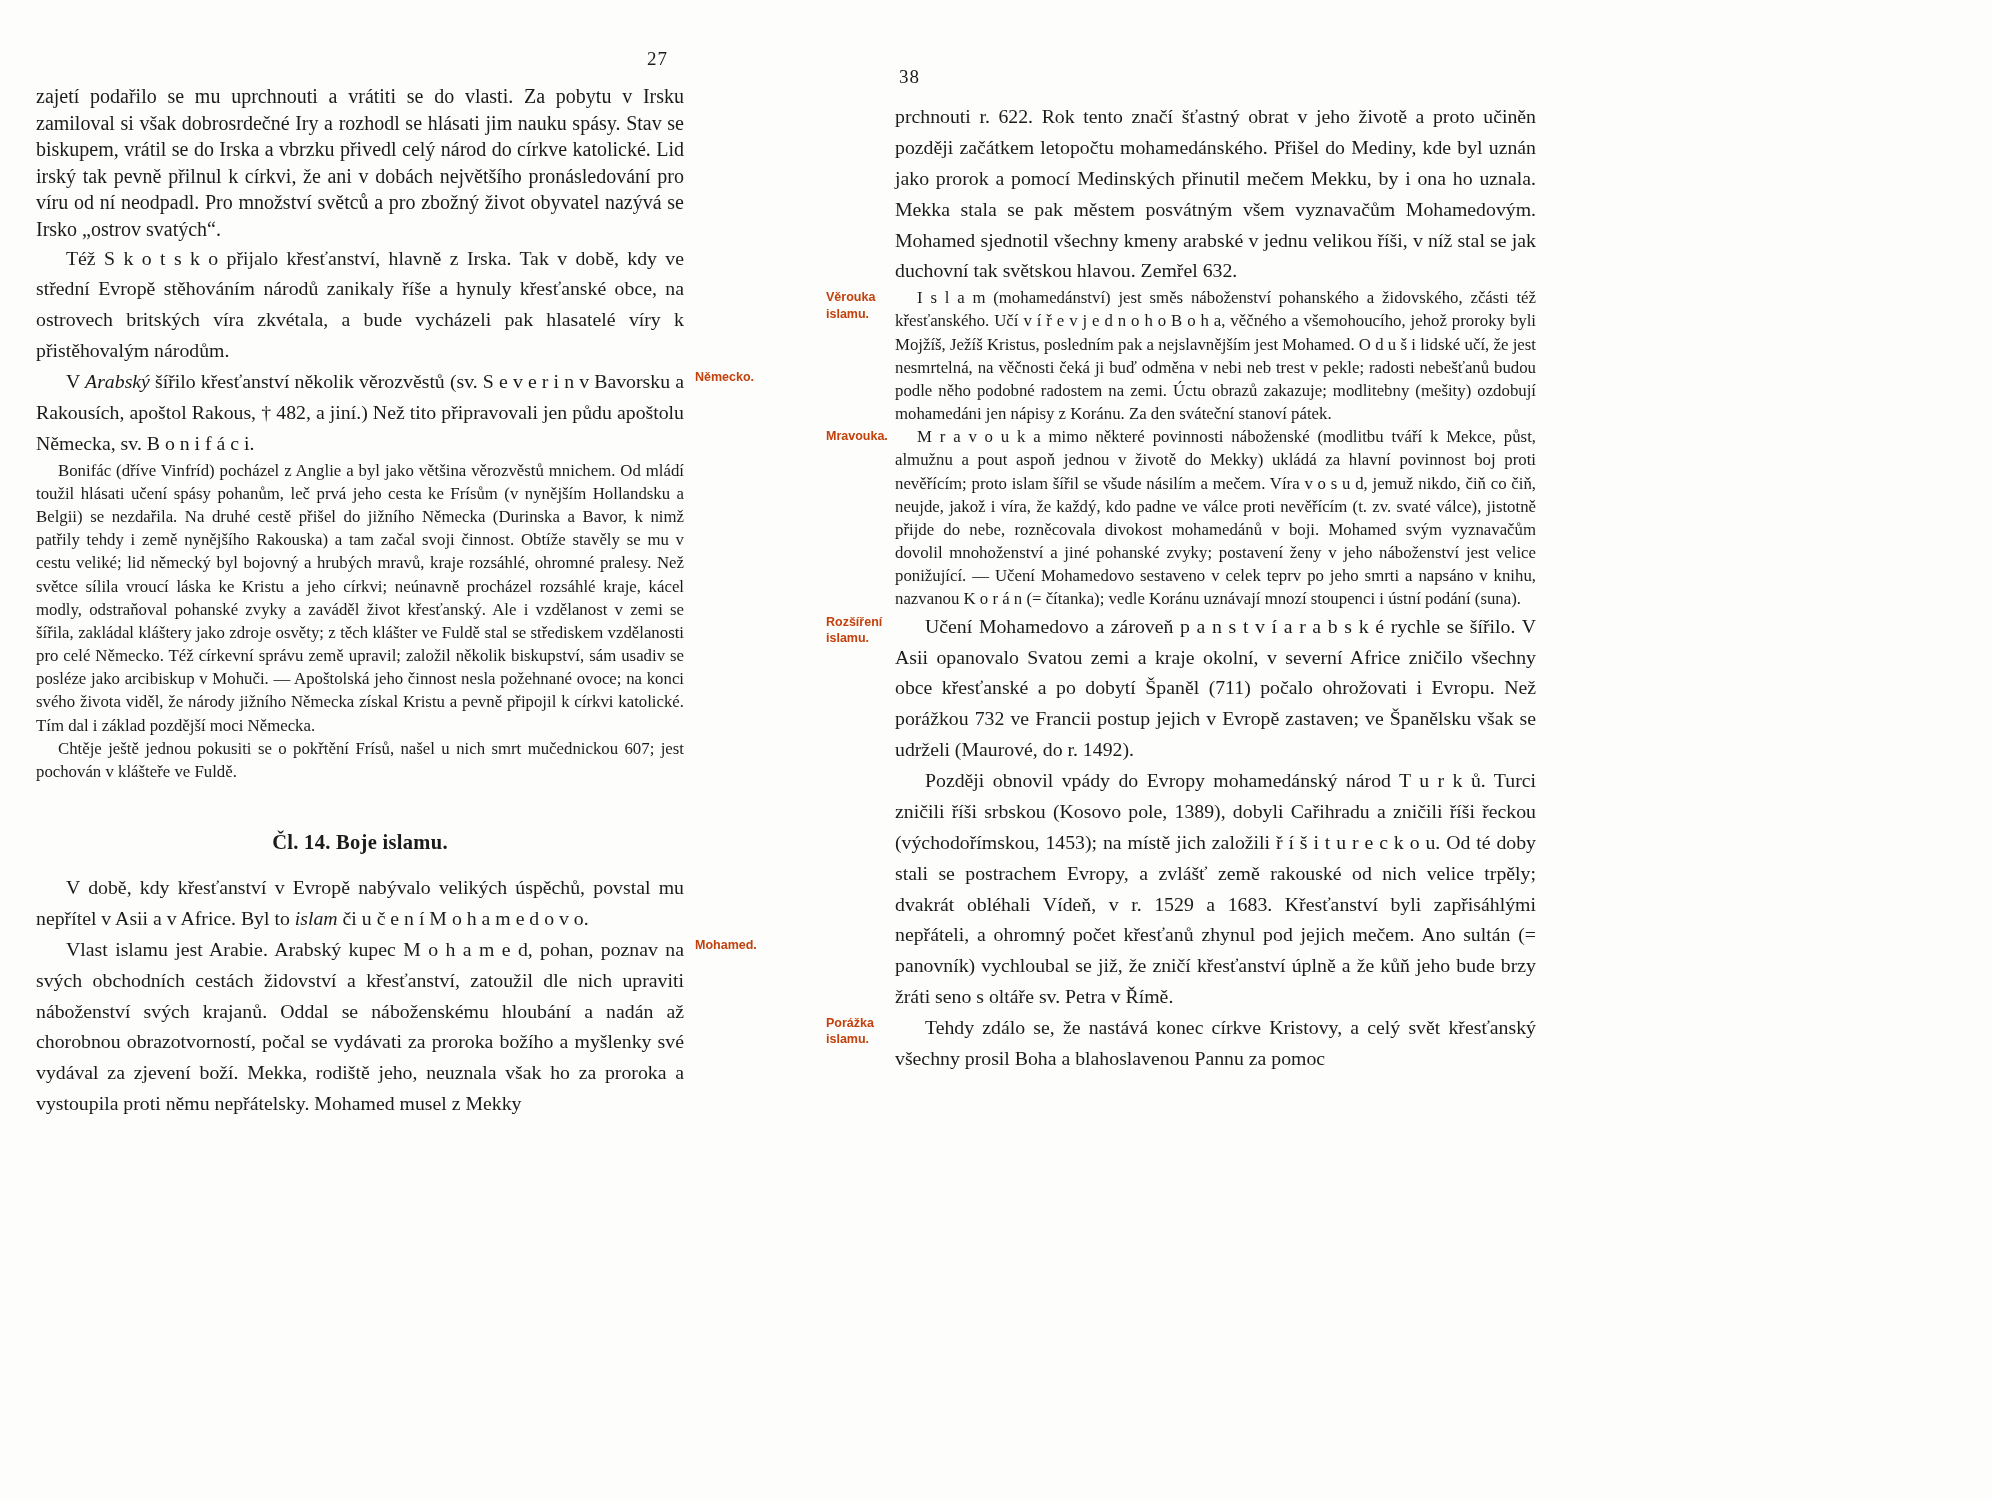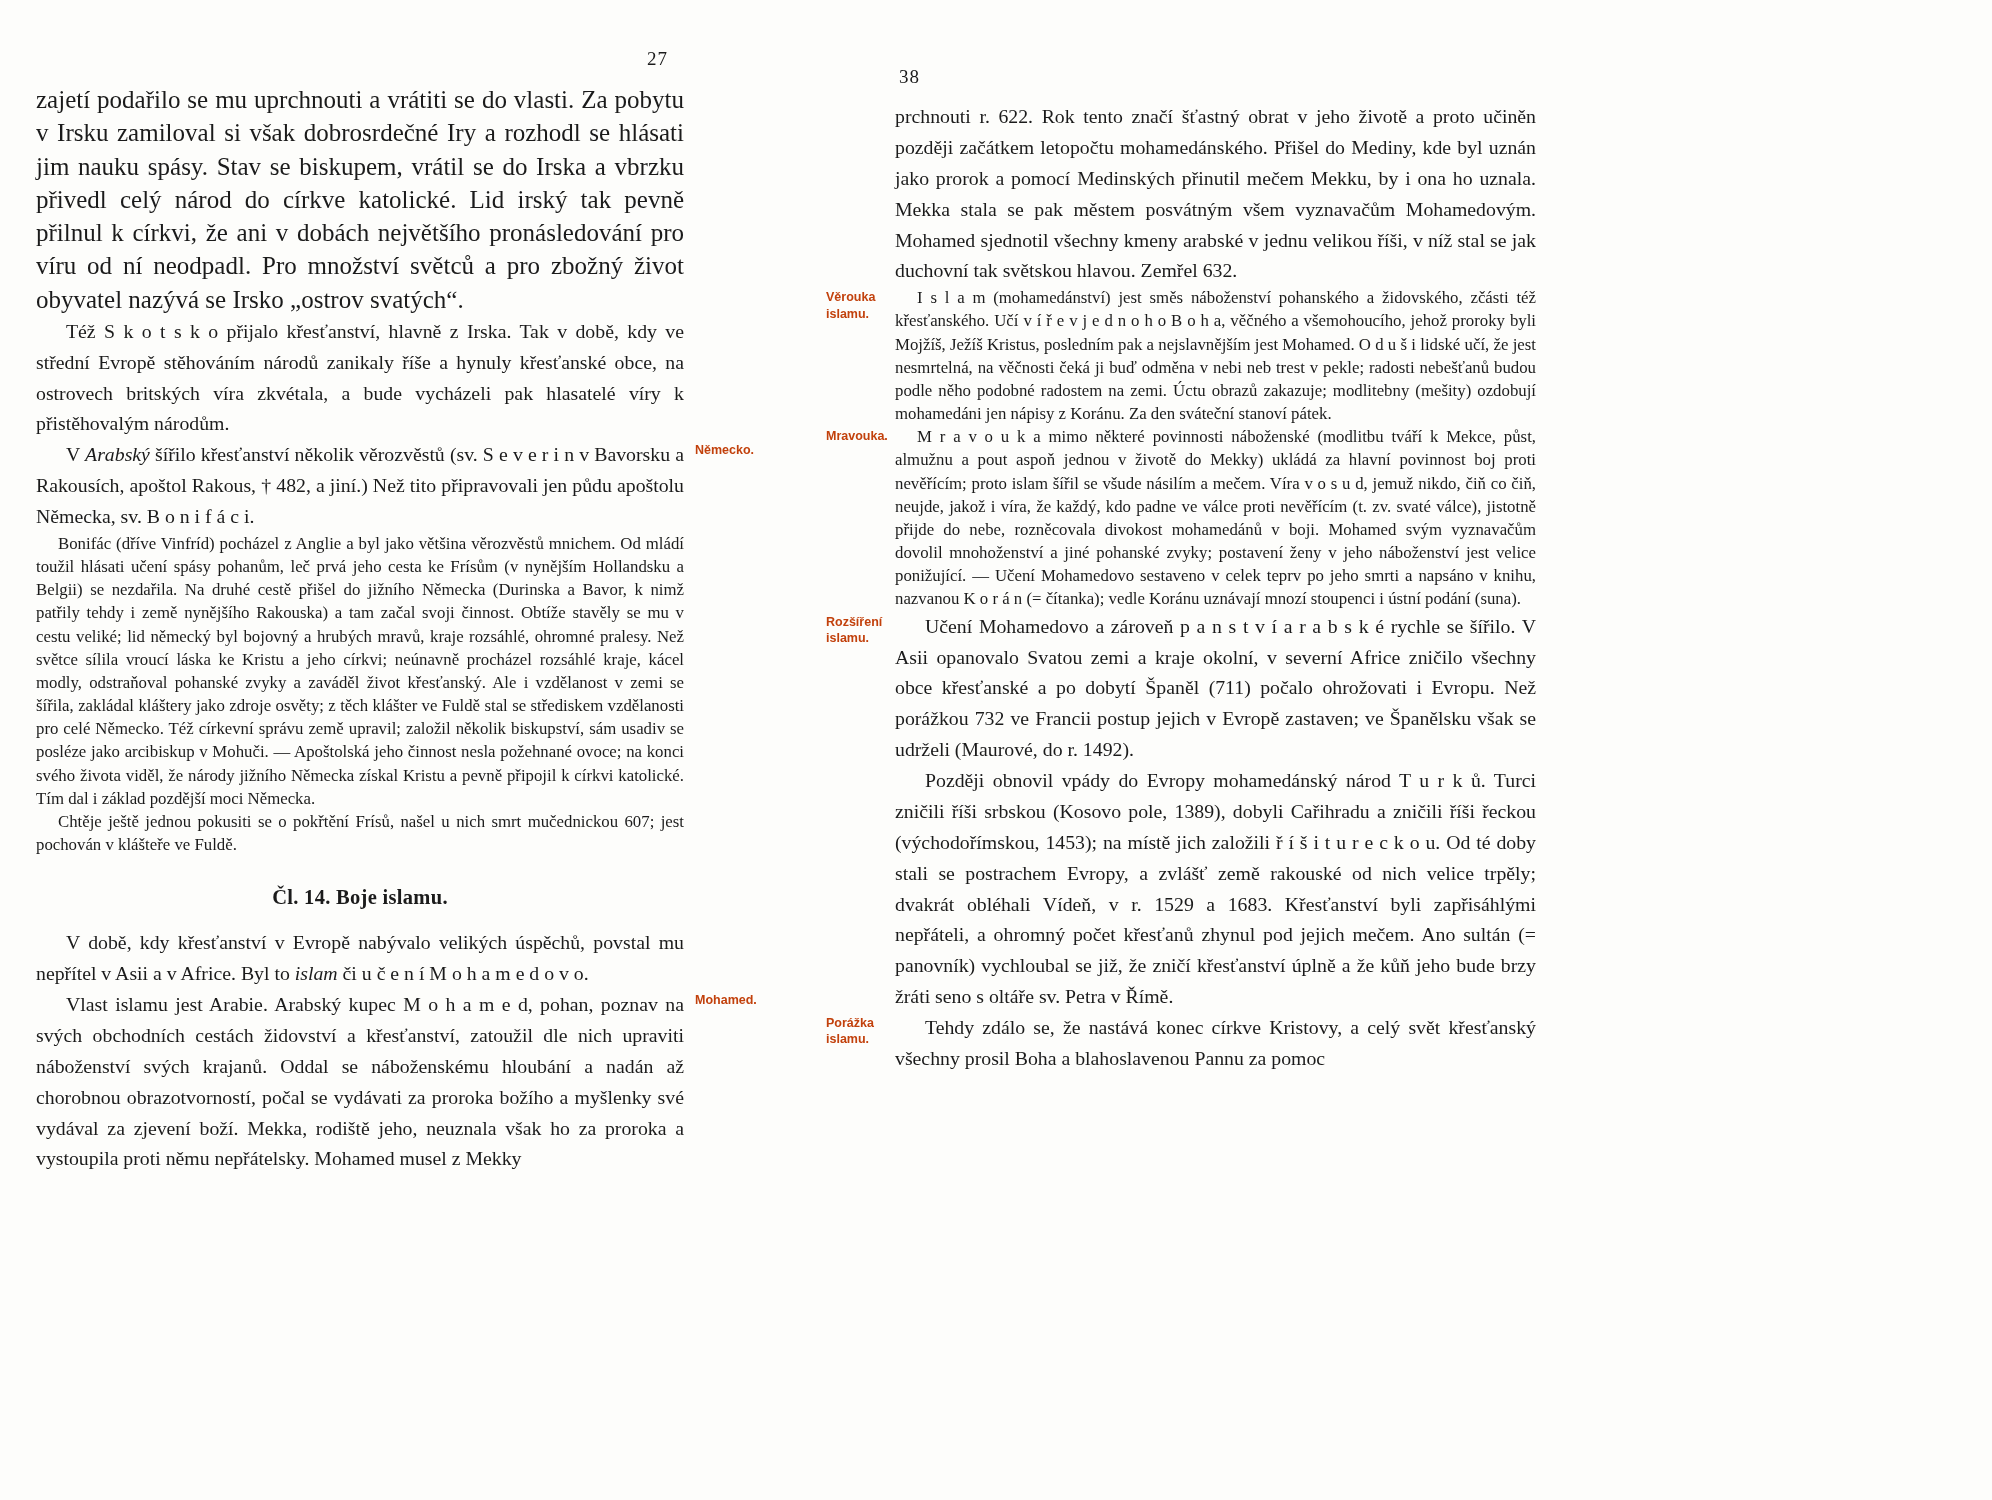--- a/index.html
+++ b/index.html
@@ -26,38 +26,38 @@
     margin-bottom: 13px;
   }
   .page-left  .page-number { text-align: right; padding-right: 16px; margin-top: 48px; }
   .page-right .page-number { text-align: left;  padding-left: 4px; }
 
   p.txt {
     margin: 0;
     text-align: justify;
     hyphens: none;
   }
-  .tight { font-size: 25px; line-height: 1.33; }
+  .tight { font-size: 20px; line-height: 1.33; }
   .main  { font-size: 19.8px; line-height: 1.56; }
   .petit { font-size: 16.8px; line-height: 1.38; }
   .indent { text-indent: 30px; }
   .petit.indent { text-indent: 22px; }
   .rel { position: relative; }
   .it { font-style: italic; }
 
   .mb8  { margin-bottom: 8px; }
   .mb6  { margin-bottom: 6px; }
   .mb10 { margin-bottom: 10px; }
 
   .heading {
     font-weight: bold;
     font-size: 20.5px;
     text-align: center;
     letter-spacing: 0.3px;
-    margin: 30px 0 18px 0;
+    margin: 48px 0 18px 0;
   }
 
   .note {
     position: absolute;
     top: 3px;
     font-family: "Liberation Sans", sans-serif;
     font-weight: bold;
     font-size: 12.5px;
     line-height: 1.3;
     text-indent: 0;

